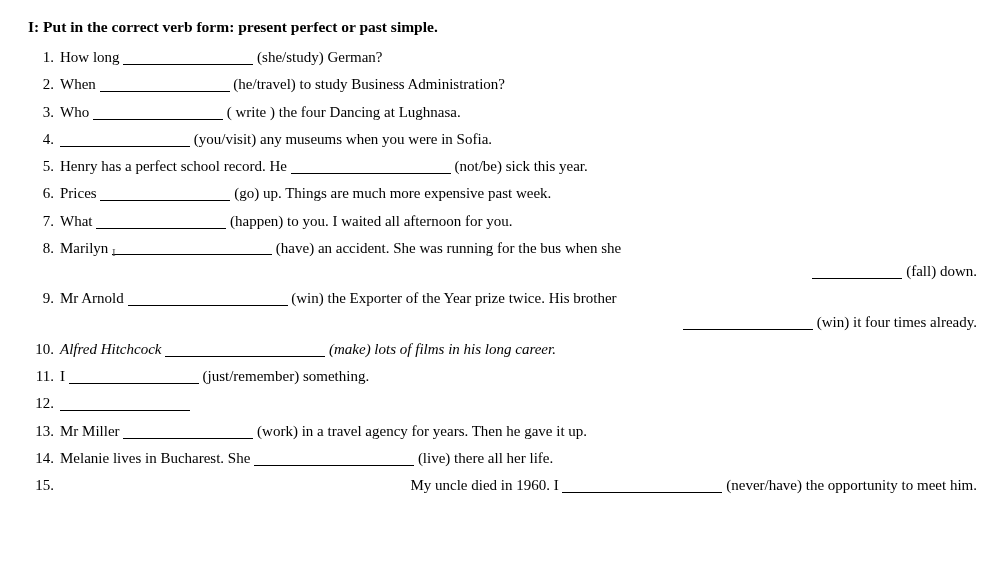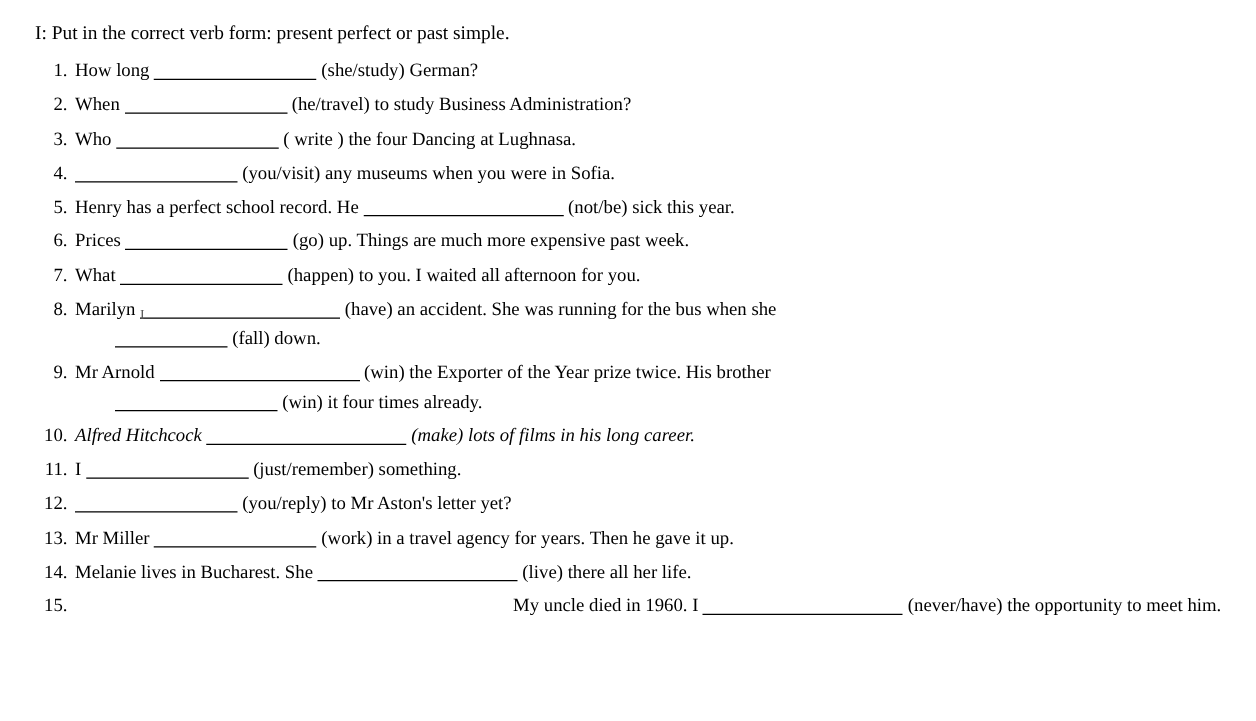--- a/index.html
+++ b/index.html
@@ -10,21 +10,21 @@
     body {
       background: #fff;
       font-family: "Times New Roman", Times, serif;
       font-size: 15px;
       color: #000;
       width: 1005px;
       min-height: 577px;
       padding: 18px 28px 18px 28px;
     }
     .section-title {
-      font-weight: normal;
+      font-weight: bold;
       font-size: 15.5px;
       margin-bottom: 10px;
     }
     .exercise-list {
       list-style: none;
       padding: 0;
     }
     .exercise-list li {
       display: flex;
       flex-wrap: wrap;
@@ -52,20 +52,21 @@
     }
     .line-medium {
       min-width: 130px;
     }
     .line-long {
       min-width: 160px;
     }
     .continuation {
       padding-left: 32px;
       width: 100%;
+      text-align: right;
     }
     .cursor-marker {
       font-size: 11px;
       position: relative;
       top: 0px;
       color: #555;
     }
   </style>
 </head>
 <body>
@@ -112,21 +113,21 @@
       <li>
         <span class="num">10.</span>
         <span style="flex: 1 1 0%; font-style: italic;"><span>Alfred Hitchcock </span><span class="line line-long"></span><span> (make) lots of films in his long career.</span></span>
       </li>
       <li>
         <span class="num">11.</span>
         <span style="flex: 1 1 0%;"><span>I </span><span class="line line-medium"></span><span> (just/remember) something.</span></span>
       </li>
       <li>
         <span class="num">12.</span>
-        <span style="flex: 1 1 0%;"><span class="line line-medium"></span><span> (you/reply) to Mr Aston's letter yet?</span></span>
+        <span style="flex: 1 1 0%;"><span class="line line-medium"></span></span>
       </li>
       <li>
         <span class="num">13.</span>
         <span style="flex: 1 1 0%;"><span>Mr Miller </span><span class="line line-medium"></span><span> (work) in a travel agency for years. Then he gave it up.</span></span>
       </li>
       <li>
         <span class="num">14.</span>
         <span style="flex: 1 1 0%;"><span>Melanie lives in Bucharest. She </span><span class="line line-long"></span><span> (live) there all her life.</span></span>
       </li>
       <li>

